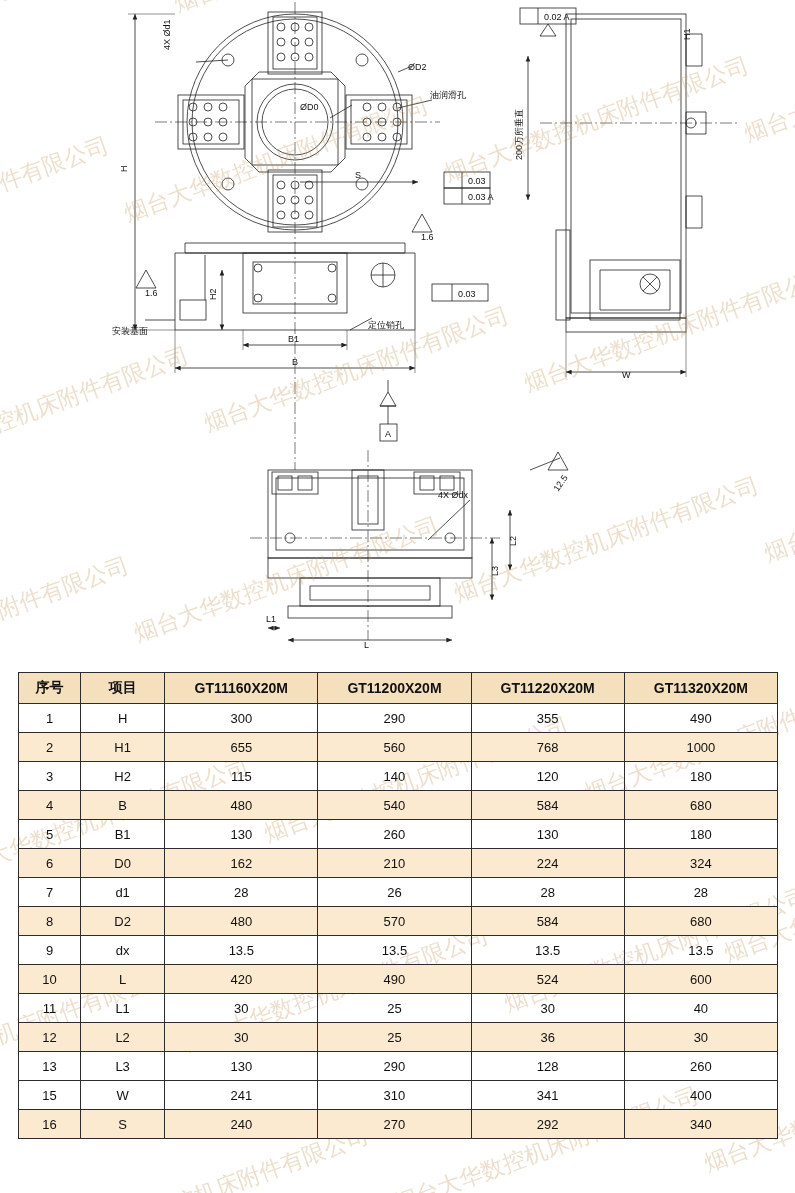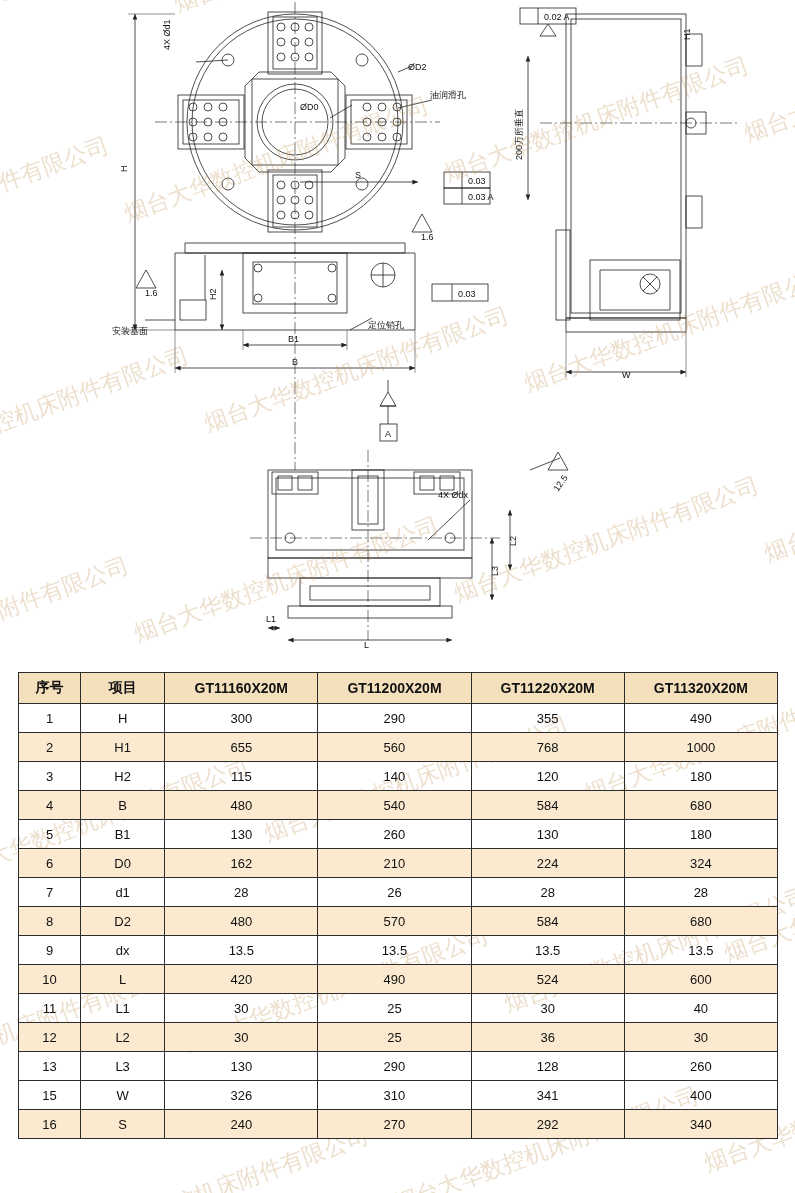--- a/index.html
+++ b/index.html
@@ -461,21 +461,21 @@
           <td>13</td>
           <td>L3</td>
           <td>130</td>
           <td>290</td>
           <td>128</td>
           <td>260</td>
         </tr>
         <tr>
           <td>15</td>
           <td>W</td>
-          <td>326</td>
+          <td>241</td>
           <td>310</td>
           <td>341</td>
           <td>400</td>
         </tr>
         <tr class="alt">
           <td>16</td>
           <td>S</td>
           <td>240</td>
           <td>270</td>
           <td>292</td>

